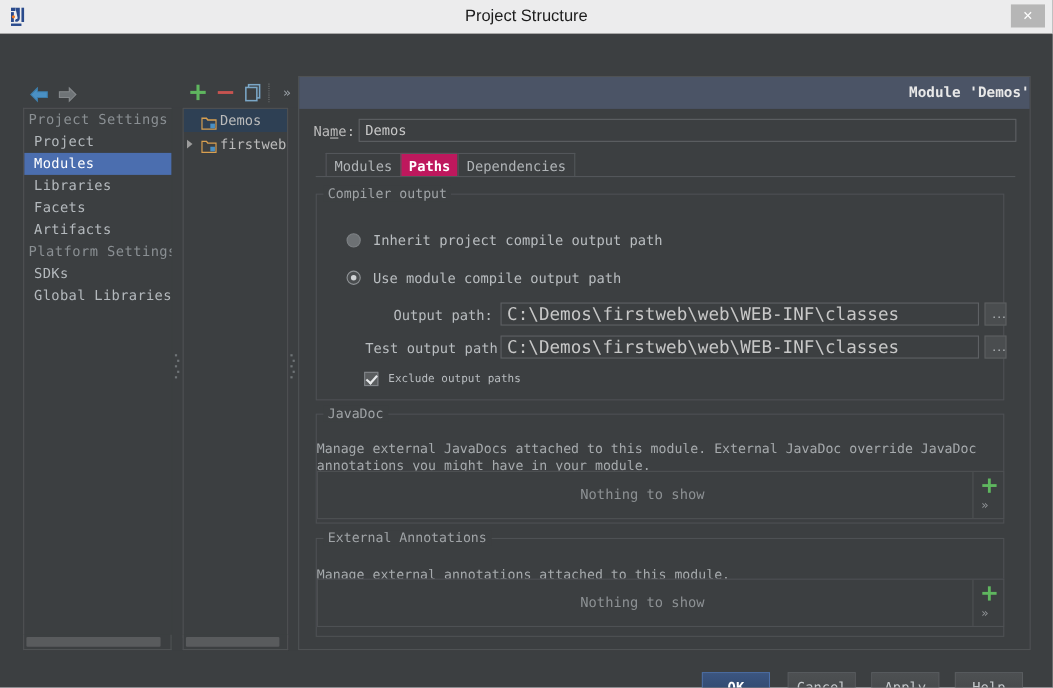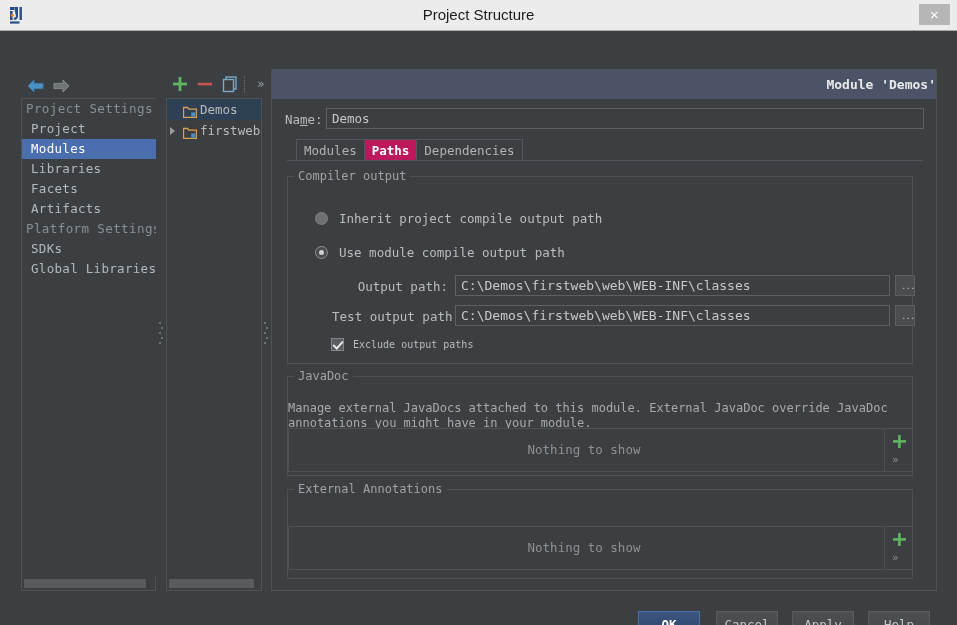--- a/index.html
+++ b/index.html
@@ -385,21 +385,21 @@
   #lbl-output      { left: 300px; top: 248px; width: 148px; }
   #lbl-test-output { left: 312px; top: 278px; width: 148px; }
   .path-input {
     position: absolute;
     height: 21px;
     background: #3c3f41;
     border: 1px solid #5e6164;
     box-sizing: border-box;
     color: #c8c8c8;
     font-family: "DejaVu Sans Mono", "Liberation Mono", monospace;
-    font-size: 13px;
+    font-size: 16px;
     padding: 0 5px;
     outline: none;
   }
   #inp-output      { left: 455px; top: 244px; width: 435px; }
   #inp-test-output { left: 455px; top: 274px; width: 435px; }
   .browse-btn {
     position: absolute;
     width: 20px; height: 21px;
     background: #4a4d4f;
     border: 1px solid #5c5f61;
@@ -701,20 +701,21 @@
             <rect x="2" y="7.1" width="13" height="2.6" fill="#5fb65f"></rect>
           </svg>
         </span>
         <span class="list-more">»</span>
       </span>
     </div>
 
     <div class="group-box" id="grp-annot">
       <span class="group-title">External Annotations</span>
     </div>
+    <div class="desc-text" id="desc-annot">Manage external annotations attached to this module.</div>
     <div class="empty-list" id="list-annot">
       <span class="empty-text">Nothing to show</span>
       <span class="list-actions">
         <span class="list-add">
           <svg width="17" height="17" viewBox="0 0 17 17">
             <rect x="7.1" y="2" width="2.6" height="13" fill="#5fb65f"></rect>
             <rect x="2" y="7.1" width="13" height="2.6" fill="#5fb65f"></rect>
           </svg>
         </span>
         <span class="list-more">»</span>

